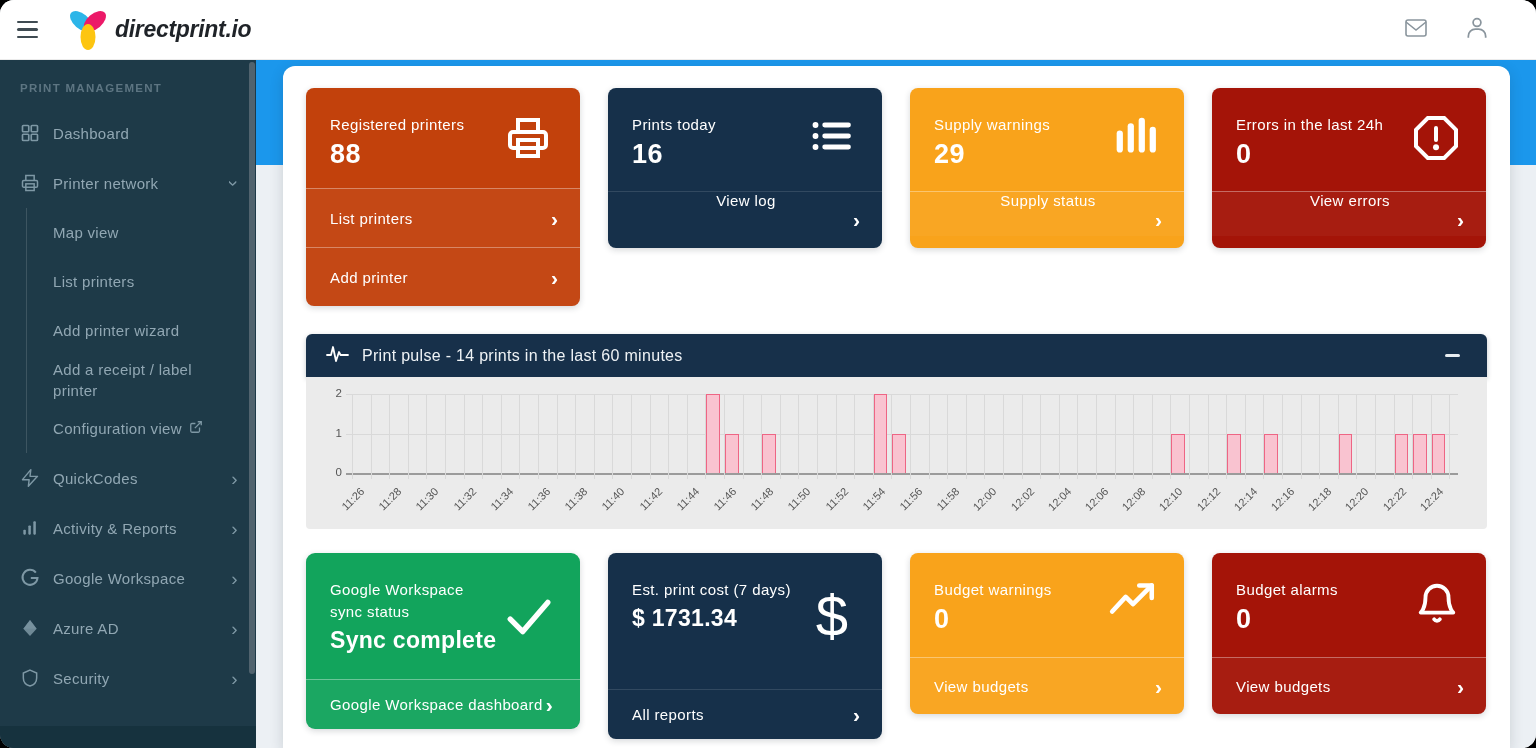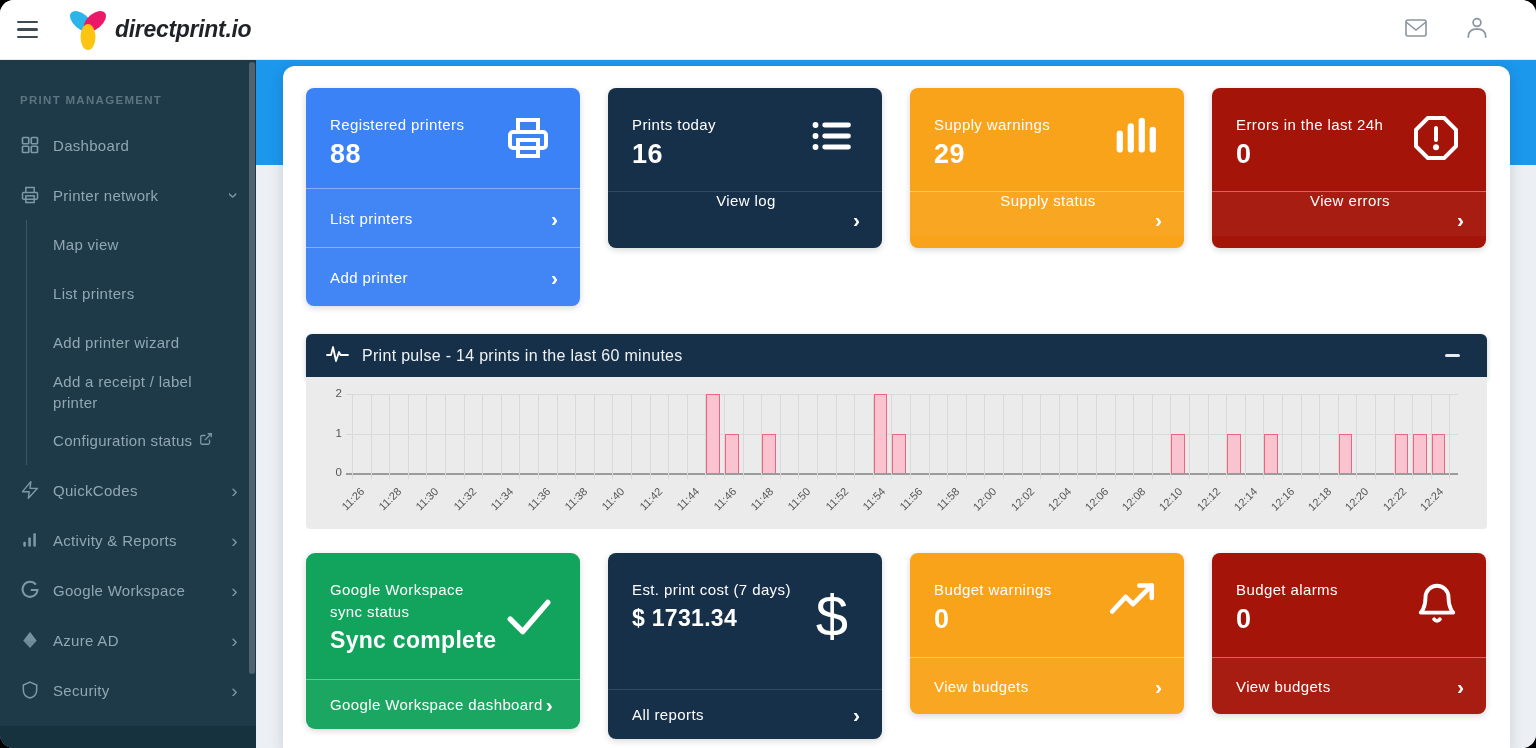--- a/index.html
+++ b/index.html
@@ -18,21 +18,21 @@
   .topbar-actions { margin-left:auto; display:flex; align-items:center; gap:34px; margin-right:46px; }
   .topbar-actions svg { color:#8a959d; }
 
   
   .main { position:absolute; top:60px; left:0; width:1536px; height:688px; display:flex; }
 
   
   .sidebar { position:relative; width:256px; height:100%; background:#1e3a48; flex:0 0 256px; overflow:hidden; }
   .side-scrollbar { position:absolute; top:2px; right:1px; width:6px; height:612px;
                     background:#51636e; border-radius:3px; }
-  .side-section { padding:34px 20px 14px 20px; font-size:11.5px; font-weight:700;
+  .side-section { padding:22px 20px 14px 20px; font-size:11.5px; font-weight:700;
                   letter-spacing:1.3px; color:#5d7582; }
   .side-item { display:flex; align-items:center; min-height:50px; padding:0 18px 0 20px;
                color:#91a7b3; font-size:15px; letter-spacing:.3px; cursor:pointer; }
   .side-item .ic { width:20px; height:20px; margin-right:13px; color:#7e98a5; flex:0 0 20px; }
   .side-item .ic svg { width:100%; height:100%; display:block; }
   .side-item .lbl { flex:1; line-height:21px; }
   .side-item .chev { color:#7e98a5; font-size:19px; line-height:1; }
   .chev-down { display:inline-block; transform:rotate(90deg); }
   .sub-group { margin-left:26px; border-left:1px solid rgba(255,255,255,.14); }
   .side-sub { display:flex; align-items:center; min-height:49px; padding:0 18px 0 26px;
@@ -52,21 +52,21 @@
           box-shadow:0 2px 6px rgba(25,39,52,.18); }
   .card-main { position:relative; padding:26px 24px 0 24px; }
   .card-title { font-size:15px; letter-spacing:.4px; line-height:22px; }
   .card-value { font-size:27px; font-weight:700; margin-top:3px; letter-spacing:.5px; }
   .card-icon { position:absolute; top:26px; right:26px; }
   .card-link { display:flex; align-items:center; padding:0 22px 0 24px; cursor:pointer;
                border-top:1px solid rgba(255,255,255,.35); background:rgba(255,255,255,.04); }
   .card-link .txt { font-size:15px; letter-spacing:.4px; }
   .card-link .chev { margin-left:auto; font-size:21px; font-weight:700; line-height:1; }
   .card-link.inline-chev .chev { margin-left:3px; }
-  .sage  { background:#3b82f6; }
+  .sage  { background:#c2410c; }
   .navy  { background:#16304a; }
   .amber { background:#f9a31b; }
   .ruby  { background:#a41408; }
   .leaf  { background:#12a45c;border-radius:9px; }
   .navy .card-link { border-top:1px solid rgba(255,255,255,.12); background:none; }
 
   
   .r1 { top:22px; }
   .c1 { left:23px; } .c2 { left:325px; } .c3 { left:627px; } .c4 { left:929px; }
   #card-registered { height:218px; }
@@ -172,21 +172,21 @@
             <div class="side-sub">
               <span class="lbl">List printers</span>
             </div>
             <div class="side-sub">
               <span class="lbl">Add printer wizard</span>
             </div>
             <div class="side-sub">
               <span class="lbl">Add a receipt / label printer</span>
             </div>
             <div class="side-sub">
-              <span class="lbl">Configuration status</span>
+              <span class="lbl">Configuration view</span>
               <span class="ext"><svg width="14" height="14" viewBox="0 0 24 24" fill="none" stroke="currentColor" stroke-width="2.2">
                   <path d="M18 13v6a2 2 0 0 1-2 2H5a2 2 0 0 1-2-2V8a2 2 0 0 1 2-2h6"></path>
                   <path d="M15 3h6v6"></path>
                   <path d="M10 14 21 3"></path>
                 </svg></span>
             </div>
           </div>
           <div class="side-item">
             <span class="ic">
               <svg viewBox="0 0 24 24" fill="none" stroke="currentColor" stroke-width="1.7" stroke-linejoin="round">

